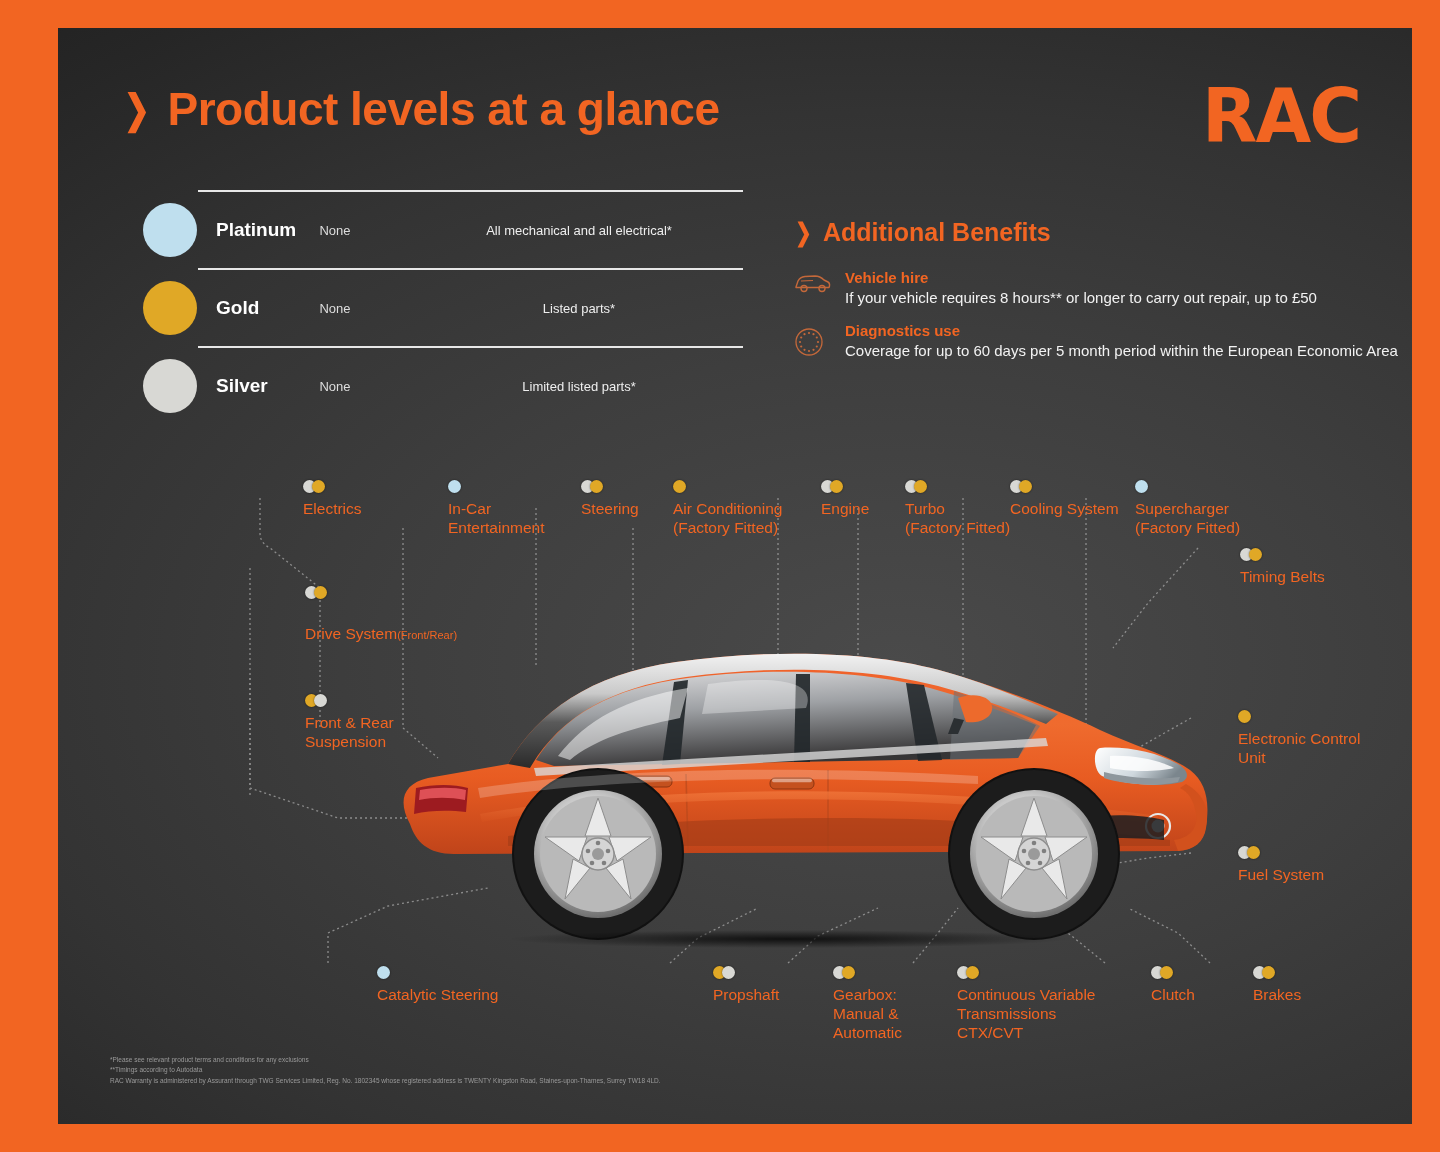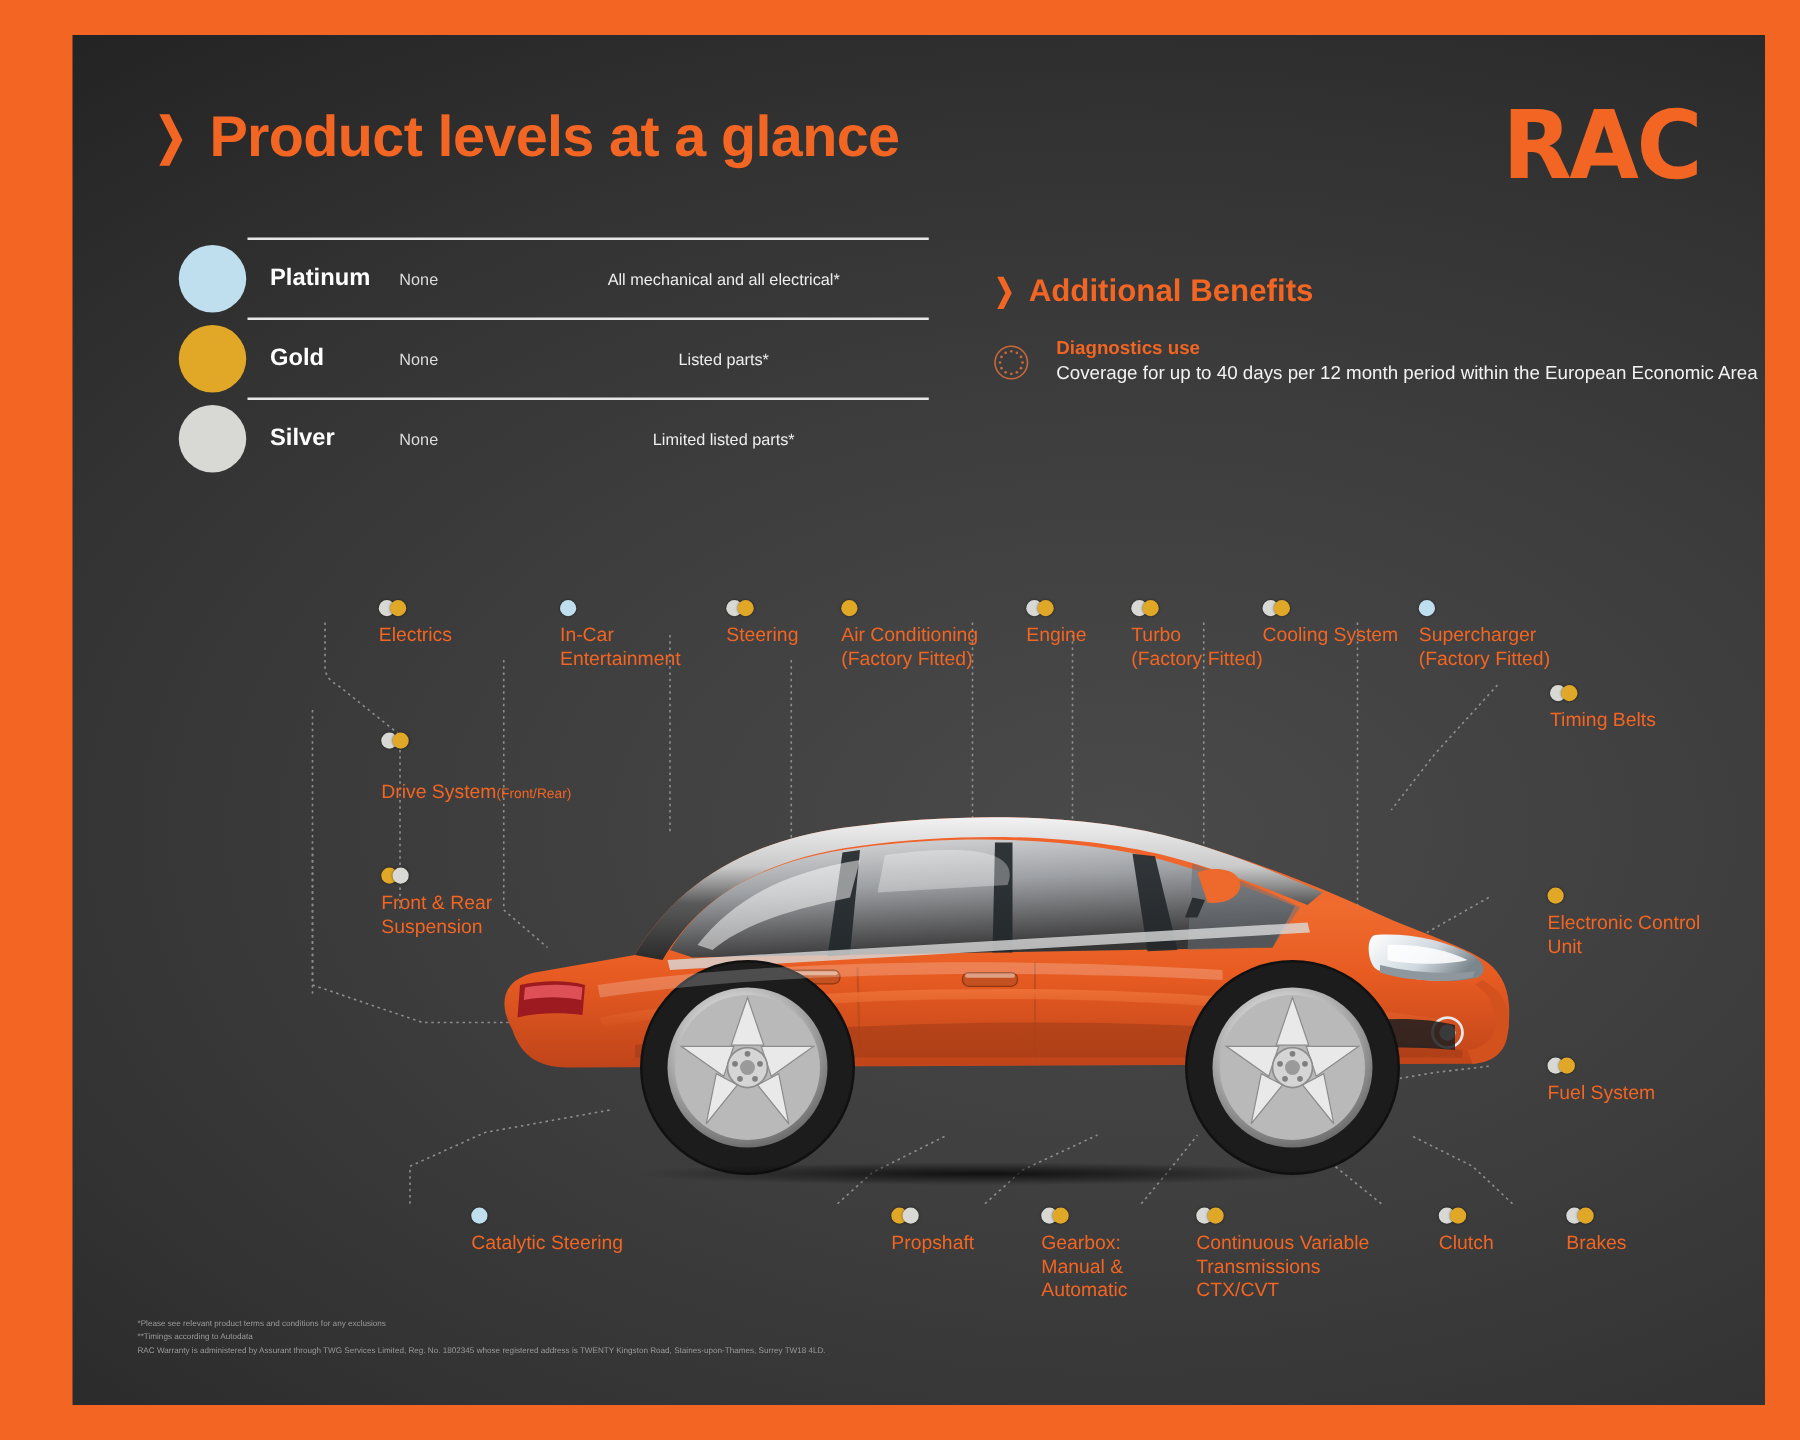--- a/index.html
+++ b/index.html
@@ -32,21 +32,21 @@
     font-family:"DejaVu Sans", sans-serif;
     transform:scaleY(1.05);
   }
 
   
   .table { position:absolute; left:85px; top:162px; width:600px; }
   .thead { display:flex; padding-left:112px; margin-bottom:12px; }
   .thead .c-diag { width:160px; text-align:center; color:#F26522; font-size:17px; font-weight:bold; }
   .thead .c-plan { flex:1; text-align:center; color:#F26522; font-size:17px; font-weight:bold; }
   .rule { height:2px; background:#e7e7e7; margin-left:55px; }
-  .trow { display:flex; align-items:center; height:62px; position:relative; padding-left:112px; }
+  .trow { display:flex; align-items:center; height:76px; position:relative; padding-left:112px; }
   .tdot { position:absolute; left:0; top:50%; transform:translateY(-50%); width:54px; height:54px; border-radius:50%; }
   .tname { position:absolute; left:73px; color:#fff; font-size:19px; font-weight:bold; }
   .tdiag { width:160px; text-align:center; color:#ddd; font-size:13px; }
   .tplan { flex:1; text-align:center; color:#eee; font-size:13px; }
 
   
   .benefits { position:absolute; left:735px; top:190px; width:620px; }
   .ben-head { display:flex; align-items:center; gap:9px; margin-bottom:22px; }
   .ben-head .chev2 { color:#F26522; font-size:25px; font-weight:bold; transform:scaleX(.78); }
   .ben-head h2 { color:#F26522; font-size:25px; font-weight:bold; }
@@ -114,20 +114,34 @@
         <div class="tplan">Limited listed parts*</div>
       </div>
     </div>
 
     <div class="benefits">
       <div class="ben-head">
         <span class="chev2">❯</span>
         <h2>Additional Benefits</h2>
       </div>
 
+      <div class="ben">
+        <div class="ben-ic">
+          <svg width="38" height="20" viewBox="0 0 38 20">
+            <path d="M3 14 L5 8 Q7 4 12 3.5 L22 3 Q27 3 31 7 L35 9 Q37 10 36.5 13 L36 14.5 L3 14.5 Z" fill="none" stroke="#C4683A" stroke-width="1.4" stroke-linejoin="round"></path>
+            <circle cx="11" cy="15.5" r="3" fill="none" stroke="#C4683A" stroke-width="1.4"></circle>
+            <circle cx="29" cy="15.5" r="3" fill="none" stroke="#C4683A" stroke-width="1.4"></circle>
+            <path d="M8 8 L20 7.5" stroke="#C4683A" stroke-width="1.1" fill="none"></path>
+          </svg>
+        </div>
+        <div>
+          <div class="ben-t">Vehicle hire</div>
+          <div class="ben-d">If your vehicle requires 8 hours** or longer to carry out repair, up to £50</div>
+        </div>
+      </div>
 
       <div class="ben">
         <div class="ben-ic">
           <svg width="32" height="32" viewBox="0 0 32 32">
             <circle cx="16" cy="16" r="13" fill="none" stroke="#C4683A" stroke-width="1.3"></circle>
             <g fill="#C4683A">
               <circle cx="16" cy="7" r="1.1"></circle>
                 <circle cx="20.5" cy="8.2" r="1.1"></circle>
               <circle cx="23.8" cy="11.5" r="1.1"></circle>
                 <circle cx="25" cy="16" r="1.1"></circle>
@@ -137,21 +151,21 @@
                 <circle cx="11.5" cy="23.8" r="1.1"></circle>
               <circle cx="8.2" cy="20.5" r="1.1"></circle>
                 <circle cx="7" cy="16" r="1.1"></circle>
               <circle cx="8.2" cy="11.5" r="1.1"></circle>
                 <circle cx="11.5" cy="8.2" r="1.1"></circle>
             </g>
           </svg>
         </div>
         <div>
           <div class="ben-t">Diagnostics use</div>
-          <div class="ben-d">Coverage for up to 40 days per 12 month period within the European Economic Area</div>
+          <div class="ben-d">Coverage for up to 60 days per 5 month period within the European Economic Area</div>
         </div>
       </div>
     </div>
 
     <svg style="position:absolute;left:0;top:0;width:100%;height:100%;pointer-events:none">
       <g stroke="#9b9b9b" stroke-width="1.3" fill="none" stroke-dasharray="2,3" opacity=".85">
         <path d="M202,470 L202,505 Q202,515 212,520 L262,560 L262,700"></path>
         <path d="M345,500 L345,560 L345,700 L380,730"></path>
         <path d="M478,480 L478,560 L478,640"></path>
         <path d="M575,500 L575,560 L575,700"></path>

